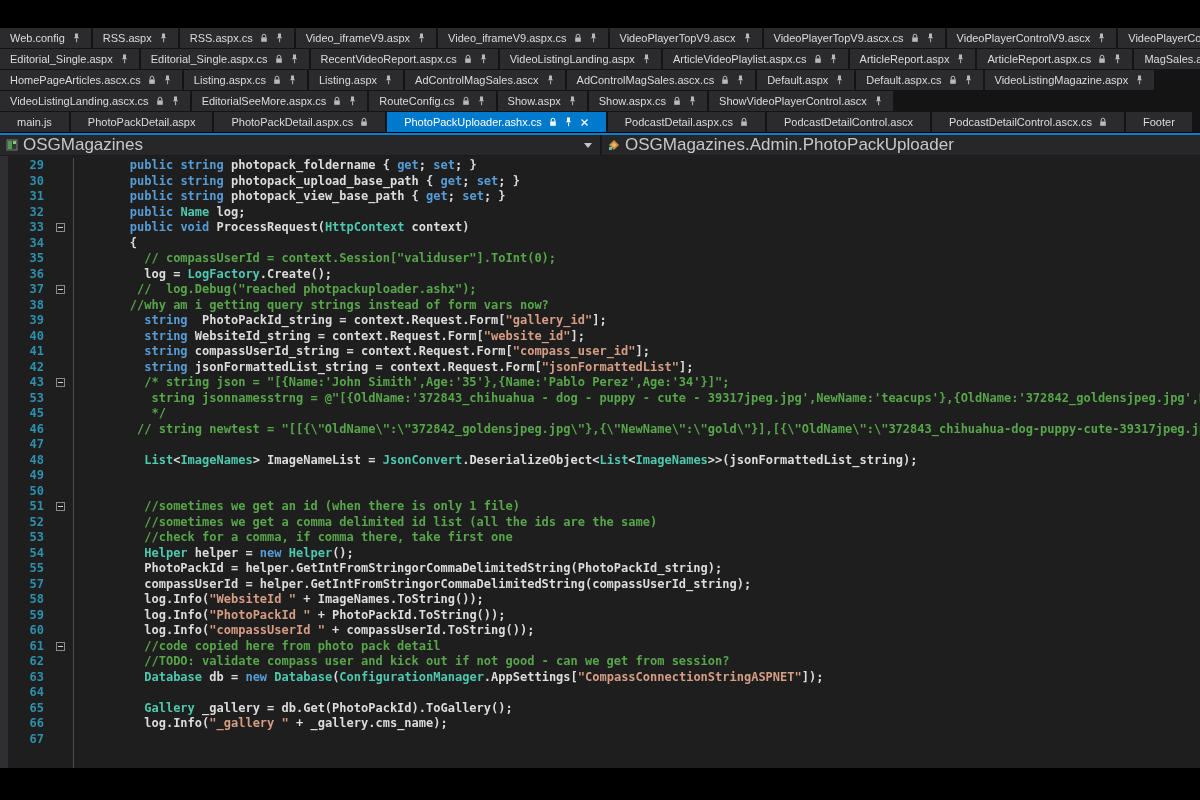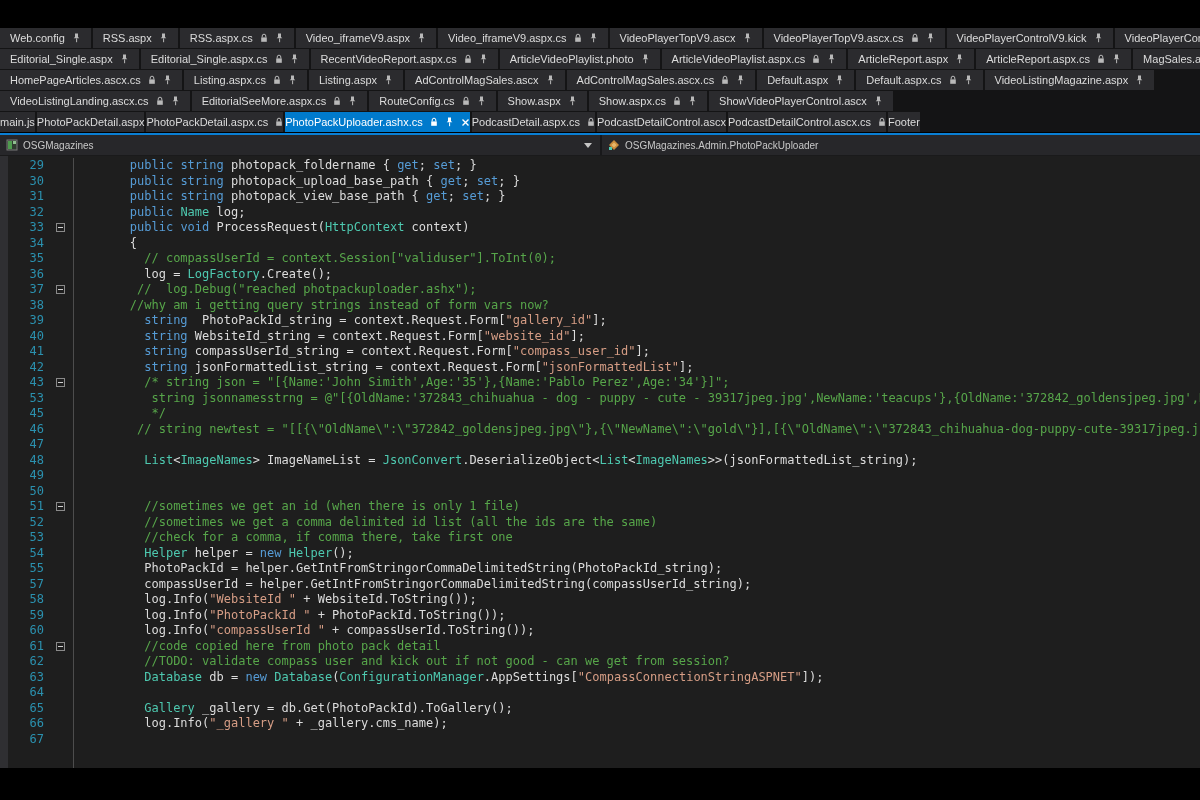--- a/index.html
+++ b/index.html
@@ -7,39 +7,39 @@
           font-family:"Liberation Sans",sans-serif;}
   .topbar{height:28px;background:#000;}
   .bottombar{position:absolute;left:0;bottom:0;width:1200px;height:32px;background:#000;}
 
   
   .tabwell{background:#141415;}
   .tabrow{display:flex;height:20px;margin-bottom:1px;overflow:hidden;white-space:nowrap;}
   .tab{display:flex;align-items:center;height:20px;background:#2b2b2e;color:#dcdcdc;
        font-size:11px;padding:0 10px;margin-right:2px;flex:0 0 auto;cursor:default;}
   .tab .lbl{pointer-events:none;}
-  .tab.row5pad{padding:0 0;}
+  .tab.row5pad{padding:0 17px;}
   .tab.active{background:#007acc;color:#ffffff;}
   .tab .ticon{display:inline-flex;margin-left:7px;color:#b9b9b9;}
   .tab.active .ticon{color:#fff;}
   .blueline{height:2px;background:#0a7fd4;}
 
   
   .navbar{display:flex;height:20px;background:#27272a;border-bottom:1px solid #1a1a1b;}
-  .navcombo{display:flex;align-items:center;height:20px;font-size:10px;color:#c8c8c8;}
+  .navcombo{display:flex;align-items:center;height:20px;font-size:17px;color:#c8c8c8;}
   .navcombo.left{width:600px;border-right:2px solid #18181a;}
   .navcombo.right{flex:1;}
   .nav-ic{margin:0 5px 0 6px;display:inline-flex;}
   .chev{margin-left:auto;margin-right:8px;width:0;height:0;
         border-left:4px solid transparent;border-right:4px solid transparent;
         border-top:5px solid #c5c5c5;}
 
   
   .editor{position:relative;height:613px;background:#1e1e1e;overflow:hidden;
-          font-family:"DejaVu Sans Mono",monospace;font-size:12px;}
+          font-family:"DejaVu Sans Mono",monospace;font-size:12px;font-weight:bold;}
   .indicator-strip{position:absolute;left:0;top:0;width:8px;height:100%;background:#2f2f32;}
   .codelines{position:absolute;left:0;top:2px;right:0;}
   .cl{display:flex;height:15.5px;line-height:15.5px;white-space:pre;}
   .ln{width:50px;flex:0 0 auto;text-align:right;color:#2b91af;padding-right:6px;box-sizing:border-box;}
   .fm{width:22px;flex:0 0 auto;position:relative;}
   .foldline{position:absolute;left:73px;top:2px;bottom:0;width:1px;background:#4d4d4d;}
   .foldbox{position:absolute;left:-5px;top:3px;width:9px;height:9px;background:#1e1e1e;
            border:1px solid #8a8a8a;box-sizing:border-box;z-index:2;margin-left:11px;}
   .foldbox::after{content:"";position:absolute;left:1px;top:3px;width:5px;height:1px;background:#cfcfcf;}
   .code{flex:1;overflow:hidden;color:#dcdcdc;}
@@ -132,21 +132,21 @@
             </svg>
           </span>
           <span class="ticon">
             <svg width="9" height="10" viewBox="0 0 9 10">
               <path d="M3 0.5 h3 v3.4 l1.3 1.3 H1.7 L3 3.9 Z" fill="currentColor"></path>
               <rect x="4.1" y="5.4" width="1" height="3.8" fill="currentColor"></rect>
             </svg>
           </span>
         </div>
         <div class="tab">
-          <span class="lbl">VideoPlayerControlV9.kick</span>
+          <span class="lbl">VideoPlayerControlV9.ascx</span>
           <span class="ticon">
             <svg width="9" height="10" viewBox="0 0 9 10">
               <path d="M3 0.5 h3 v3.4 l1.3 1.3 H1.7 L3 3.9 Z" fill="currentColor"></path>
               <rect x="4.1" y="5.4" width="1" height="3.8" fill="currentColor"></rect>
             </svg>
           </span>
         </div>
         <div class="tab">
           <span class="lbl">VideoPlayerControlV9.ascx.cs</span>
         </div>
@@ -185,21 +185,21 @@
             </svg>
           </span>
           <span class="ticon">
             <svg width="9" height="10" viewBox="0 0 9 10">
               <path d="M3 0.5 h3 v3.4 l1.3 1.3 H1.7 L3 3.9 Z" fill="currentColor"></path>
               <rect x="4.1" y="5.4" width="1" height="3.8" fill="currentColor"></rect>
             </svg>
           </span>
         </div>
         <div class="tab">
-          <span class="lbl">ArticleVideoPlaylist.photo</span>
+          <span class="lbl">VideoListingLanding.aspx</span>
           <span class="ticon">
             <svg width="9" height="10" viewBox="0 0 9 10">
               <path d="M3 0.5 h3 v3.4 l1.3 1.3 H1.7 L3 3.9 Z" fill="currentColor"></path>
               <rect x="4.1" y="5.4" width="1" height="3.8" fill="currentColor"></rect>
             </svg>
           </span>
         </div>
         <div class="tab">
           <span class="lbl">ArticleVideoPlaylist.aspx.cs</span>
           <span class="ticon">
@@ -534,21 +534,21 @@
         <div class="cl"><span class="ln">47</span><span class="fm"></span><span class="code"></span></div>
         <div class="cl"><span class="ln">48</span><span class="fm"></span><span class="code"><span class="tk-p">          </span><span class="tk-t">List</span><span class="tk-p">&lt;</span><span class="tk-t">ImageNames</span><span class="tk-p">&gt; ImageNameList = </span><span class="tk-t">JsonConvert</span><span class="tk-p">.DeserializeObject&lt;</span><span class="tk-t">List</span><span class="tk-p">&lt;</span><span class="tk-t">ImageNames</span><span class="tk-p">&gt;&gt;(jsonFormattedList_string);</span></span></div>
         <div class="cl"><span class="ln">49</span><span class="fm"></span><span class="code"></span></div>
         <div class="cl"><span class="ln">50</span><span class="fm"></span><span class="code"></span></div>
         <div class="cl"><span class="ln">51</span><span class="fm"><span class="foldbox"></span></span><span class="code"><span class="tk-c">          //sometimes we get an id (when there is only 1 file)</span></span></div>
         <div class="cl"><span class="ln">52</span><span class="fm"></span><span class="code"><span class="tk-c">          //sometimes we get a comma delimited id list (all the ids are the same)</span></span></div>
         <div class="cl"><span class="ln">53</span><span class="fm"></span><span class="code"><span class="tk-c">          //check for a comma, if comma there, take first one</span></span></div>
         <div class="cl"><span class="ln">54</span><span class="fm"></span><span class="code"><span class="tk-p">          </span><span class="tk-t">Helper</span><span class="tk-p"> helper = </span><span class="tk-k">new</span><span class="tk-p"> </span><span class="tk-t">Helper</span><span class="tk-p">();</span></span></div>
         <div class="cl"><span class="ln">55</span><span class="fm"></span><span class="code"><span class="tk-p">          PhotoPackId = helper.GetIntFromStringorCommaDelimitedString(PhotoPackId_string);</span></span></div>
         <div class="cl"><span class="ln">57</span><span class="fm"></span><span class="code"><span class="tk-p">          compassUserId = helper.GetIntFromStringorCommaDelimitedString(compassUserId_string);</span></span></div>
-        <div class="cl"><span class="ln">58</span><span class="fm"></span><span class="code"><span class="tk-p">          log.Info(</span><span class="tk-s">"WebsiteId "</span><span class="tk-p"> + WebsiteId.ToString());</span></span></div>
+        <div class="cl"><span class="ln">58</span><span class="fm"></span><span class="code"><span class="tk-p">          log.Info(</span><span class="tk-s">"WebsiteId "</span><span class="tk-p"> + ImageNames.ToString());</span></span></div>
         <div class="cl"><span class="ln">59</span><span class="fm"></span><span class="code"><span class="tk-p">          log.Info(</span><span class="tk-s">"PhotoPackId "</span><span class="tk-p"> + PhotoPackId.ToString());</span></span></div>
         <div class="cl"><span class="ln">60</span><span class="fm"></span><span class="code"><span class="tk-p">          log.Info(</span><span class="tk-s">"compassUserId "</span><span class="tk-p"> + compassUserId.ToString());</span></span></div>
         <div class="cl"><span class="ln">61</span><span class="fm"><span class="foldbox"></span></span><span class="code"><span class="tk-c">          //code copied here from photo pack detail</span></span></div>
         <div class="cl"><span class="ln">62</span><span class="fm"></span><span class="code"><span class="tk-c">          //TODO: validate compass user and kick out if not good - can we get from session?</span></span></div>
         <div class="cl"><span class="ln">63</span><span class="fm"></span><span class="code"><span class="tk-p">          </span><span class="tk-t">Database</span><span class="tk-p"> db = </span><span class="tk-k">new</span><span class="tk-p"> </span><span class="tk-t">Database</span><span class="tk-p">(</span><span class="tk-t">ConfigurationManager</span><span class="tk-p">.AppSettings[</span><span class="tk-s">"CompassConnectionStringASPNET"</span><span class="tk-p">]);</span></span></div>
         <div class="cl"><span class="ln">64</span><span class="fm"></span><span class="code"></span></div>
         <div class="cl"><span class="ln">65</span><span class="fm"></span><span class="code"><span class="tk-p">          </span><span class="tk-t">Gallery</span><span class="tk-p"> _gallery = db.Get(PhotoPackId).ToGallery();</span></span></div>
         <div class="cl"><span class="ln">66</span><span class="fm"></span><span class="code"><span class="tk-p">          log.Info(</span><span class="tk-s">"_gallery "</span><span class="tk-p"> + _gallery.cms_name);</span></span></div>
         <div class="cl"><span class="ln">67</span><span class="fm"></span><span class="code"></span></div>
       </div>

